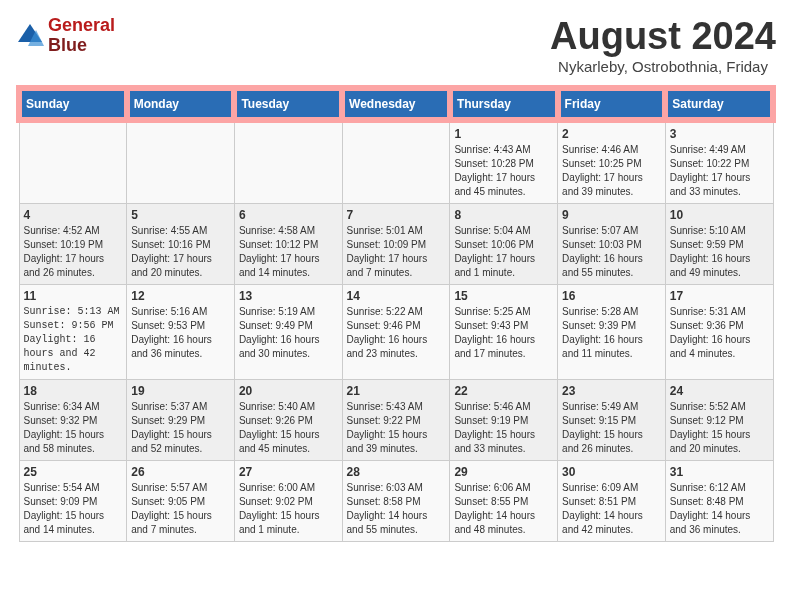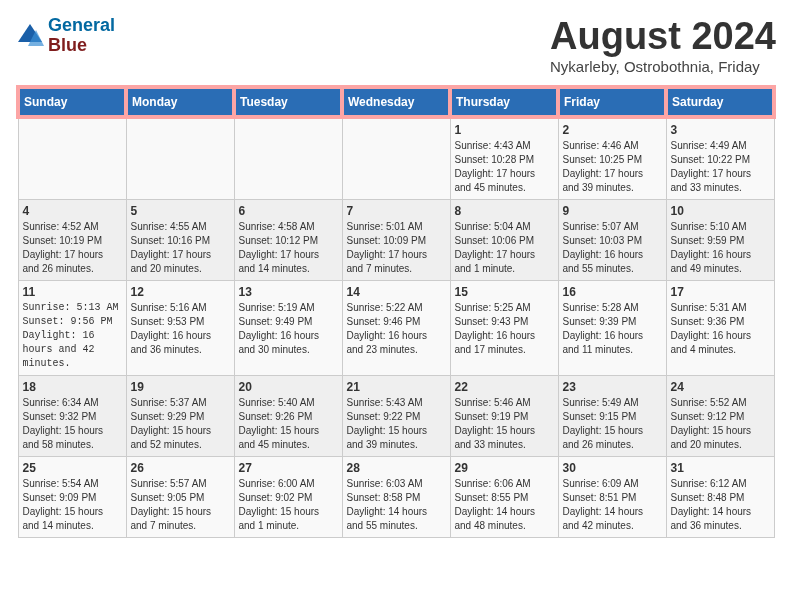--- a/index.html
+++ b/index.html
@@ -22,33 +22,33 @@
       gap: 4px;
     }
     .logo-text {
       display: flex;
       flex-direction: column;
       line-height: 1.1;
     }
     .logo-general {
       font-size: 18px;
       font-weight: bold;
-      color: #0369a1;
+      color: #b91c1c;
     }
     .logo-blue {
       font-size: 18px;
       font-weight: bold;
       color: #7f1d1d;
     }
     .logo-icon {
       width: 28px;
       height: 28px;
     }
     .title-block {
-      text-align: left;
+      text-align: center;
       margin-left: 36px;
     }
     .month-title {
       font-size: 38px;
       font-weight: bold;
       color: #333;
       line-height: 1.1;
     }
     .subtitle {
       font-size: 15px;
@@ -58,21 +58,21 @@
       width: 100%;
       border-collapse: collapse;
     }
     thead tr th {
       background-color: #2a6db5;
       color: #fff;
       font-size: 12px;
       font-weight: bold;
       padding: 6px 4px;
       text-align: left;
-      border: 4px solid #fca5a5;
+      border: 6px solid #fca5a5;
     }
     tbody tr td {
       border: 1px solid #ccc;
       vertical-align: top;
       padding: 4px 4px;
       width: 108px;
       min-height: 70px;
       font-size: 10.5px;
       color: #333;
     }

